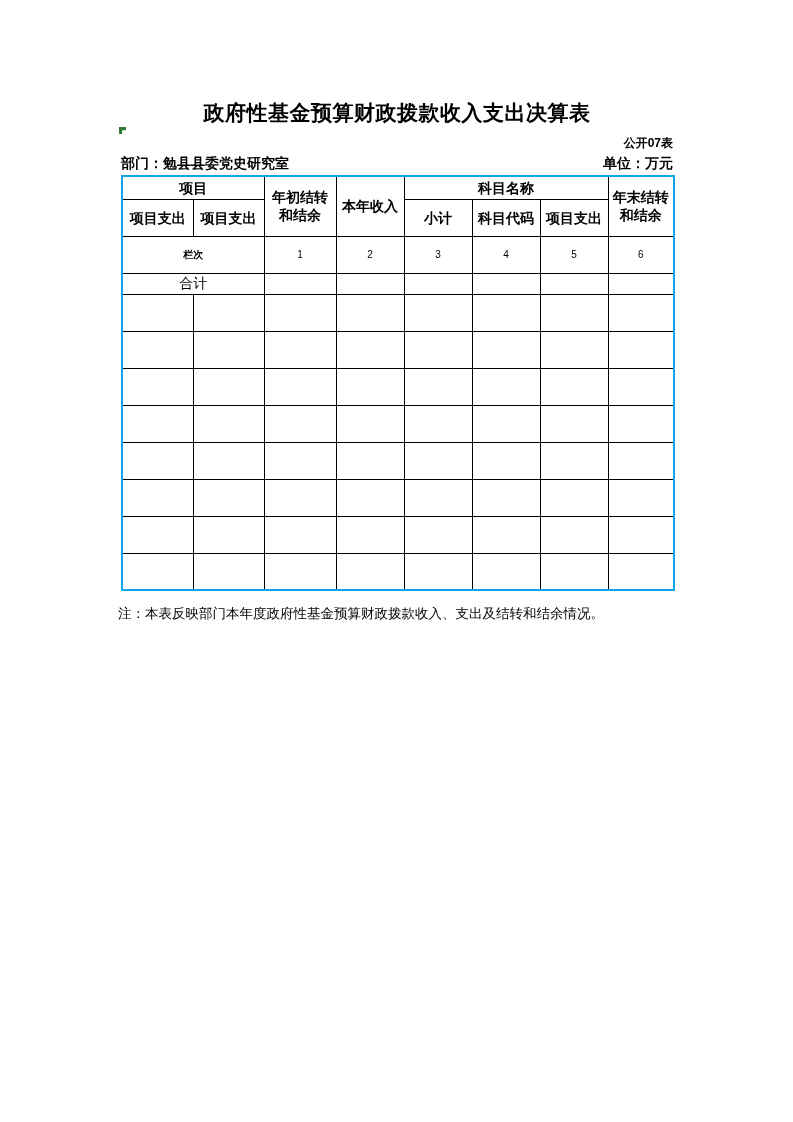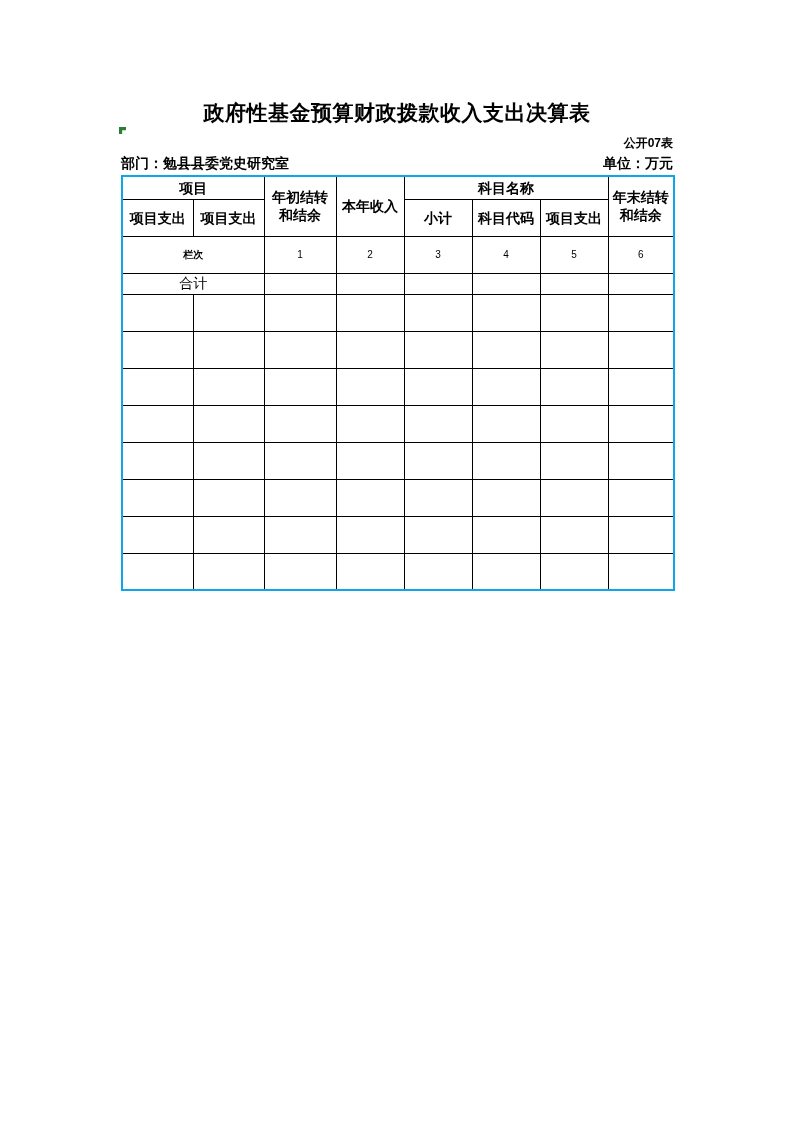--- a/index.html
+++ b/index.html
@@ -222,14 +222,15 @@
             <td></td>
             <td></td>
             <td></td>
             <td></td>
             <td></td>
             <td></td>
           </tr>
         </tbody>
     </table>
 
+    <p class="note-line">注：本表反映部门本年度政府性基金预算财政拨款收入、支出及结转和结余情况。</p>
   </div>
 </div>
 
 </body></html>

